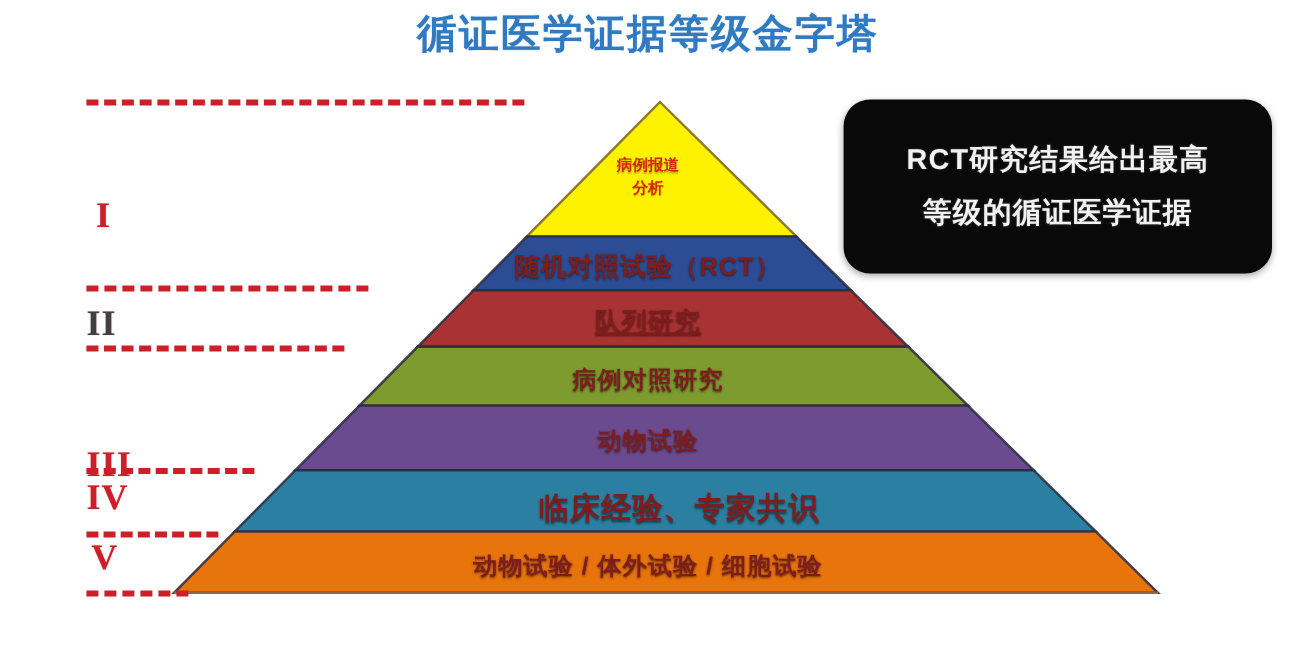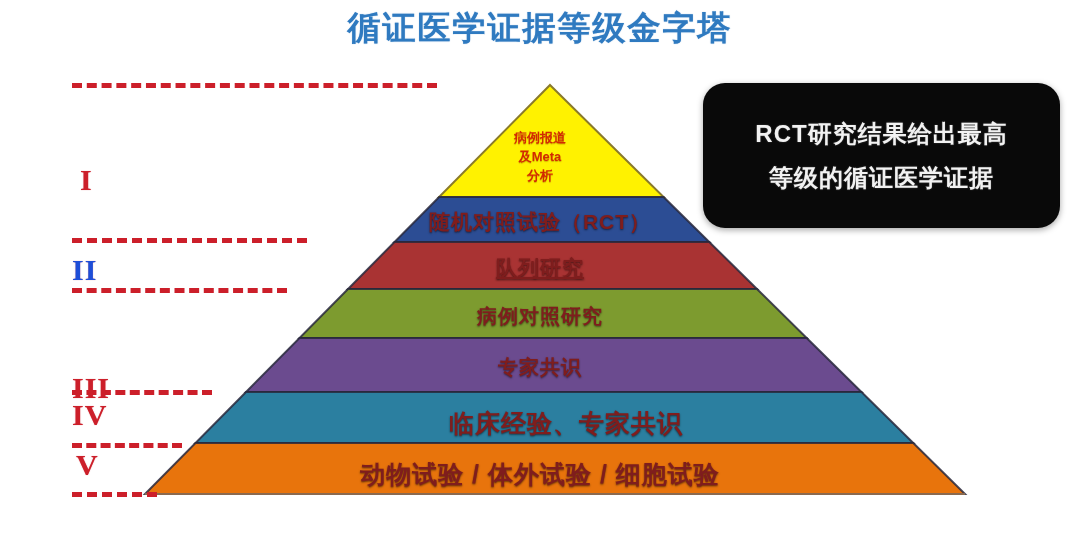--- a/index.html
+++ b/index.html
@@ -37,21 +37,21 @@
     color:#d42a00;
     font-size:13px;line-height:19px;
     letter-spacing:0;
     text-shadow:0 1px 1px rgba(120,60,0,.35);
   }
   .t-rct{font-size:21px;}
   .t-cohort{font-size:21px;}
   .t-cc{font-size:20px;text-align:center;}
   .t-case{font-size:20px;}
   .t-expert{font-size:25px;padding-left:26px;}
-  .t-animal{font-size:25px;}
+  .t-animal{font-size:20px;}
 
   
   .roman{
     position:absolute;
     color:#cc1f2a;
     font-weight:bold;
     font-family:"Liberation Serif","DejaVu Serif",serif;
     font-size:30px;
     letter-spacing:1px;
     text-shadow:0 0 1px rgba(204,31,42,.5);
@@ -91,40 +91,39 @@
       <polygon points="394.5,242.0 709.3,242.0 757.0,289.0 348.0,289.0" fill="#a93333" stroke="rgba(40,40,60,.85)" stroke-width="2"></polygon>
       <polygon points="348.0,289.0 757.0,289.0 806.7,338.0 299.5,338.0" fill="#7d9b2f" stroke="rgba(40,40,60,.85)" stroke-width="2"></polygon>
       <polygon points="299.5,338.0 806.7,338.0 861.5,392.0 246.0,392.0" fill="#6b4b8f" stroke="rgba(40,40,60,.85)" stroke-width="2"></polygon>
       <polygon points="246.0,392.0 861.5,392.0 913.3,443.0 195.5,443.0" fill="#2b7fa0" stroke="rgba(40,40,60,.85)" stroke-width="2"></polygon>
       <polygon points="195.5,443.0 913.3,443.0 965.0,494.0 145.0,494.0" fill="#e8740c" stroke="rgba(40,40,60,.85)" stroke-width="2"></polygon>
       <line x1="145" y1="494" x2="965" y2="494" stroke="#8a6a50" stroke-width="2"></line>
     </svg>
 
   <div class="tier-label apex" style="top:128px;">
     <div>病例报道</div>
-    <div>及Meta</div>
     <div>分析</div>
   </div>
 
   <div class="tier-label t-rct" style="top:208px;">随机对照试验（RCT）</div>
   <div class="tier-label t-cohort" style="top:254px;text-decoration:underline;">队列研究</div>
   <div class="tier-label t-cc" style="top:303px;">病例对照研究</div>
-  <div class="tier-label t-case" style="top:354px;">专家共识</div>
+  <div class="tier-label t-case" style="top:354px;">动物试验</div>
   <div class="tier-label t-expert" style="top:407px;">临床经验、专家共识</div>
   <div class="tier-label t-animal" style="top:458px;">动物试验 / 体外试验 / 细胞试验</div>
 
   <div id="levels">
       <div class="dash" style="left: 72px; top: 83px; width: 365px; border-top-color: rgb(204, 31, 42);"></div>
       <div class="dash" style="left: 72px; top: 238px; width: 235px; border-top-color: rgb(204, 31, 42);"></div>
       <div class="dash" style="left: 72px; top: 288px; width: 215px; border-top-color: rgb(204, 31, 42);"></div>
       <div class="dash" style="left: 72px; top: 390px; width: 140px; border-top-color: rgb(204, 31, 42);"></div>
       <div class="dash" style="left: 72px; top: 443px; width: 110px; border-top-color: rgb(204, 31, 42);"></div>
       <div class="dash" style="left: 72px; top: 492px; width: 85px; border-top-color: rgb(204, 31, 42);"></div>
       <div class="roman" style="left: 80px; top: 163px; color: rgb(204, 31, 42);">I</div>
-      <div class="roman" style="left: 72px; top: 253px; color: #1d4ed8;">II</div>
+      <div class="roman" style="left: 72px; top: 253px; color: #404040;">II</div>
       <div class="roman" style="left: 72px; top: 331px; color: rgb(204, 31, 42); margin-top: 40px;">III</div>
       <div class="roman" style="left: 72px; top: 398px; color: rgb(204, 31, 42);">IV</div>
       <div class="roman" style="left: 76px; top: 448px; color: rgb(204, 31, 42);">V</div>
     </div>
 
   <div id="callout">
     <div class="cline">RCT研究结果给出最高</div>
     <div class="cline">等级的循证医学证据</div>
   </div>
 

